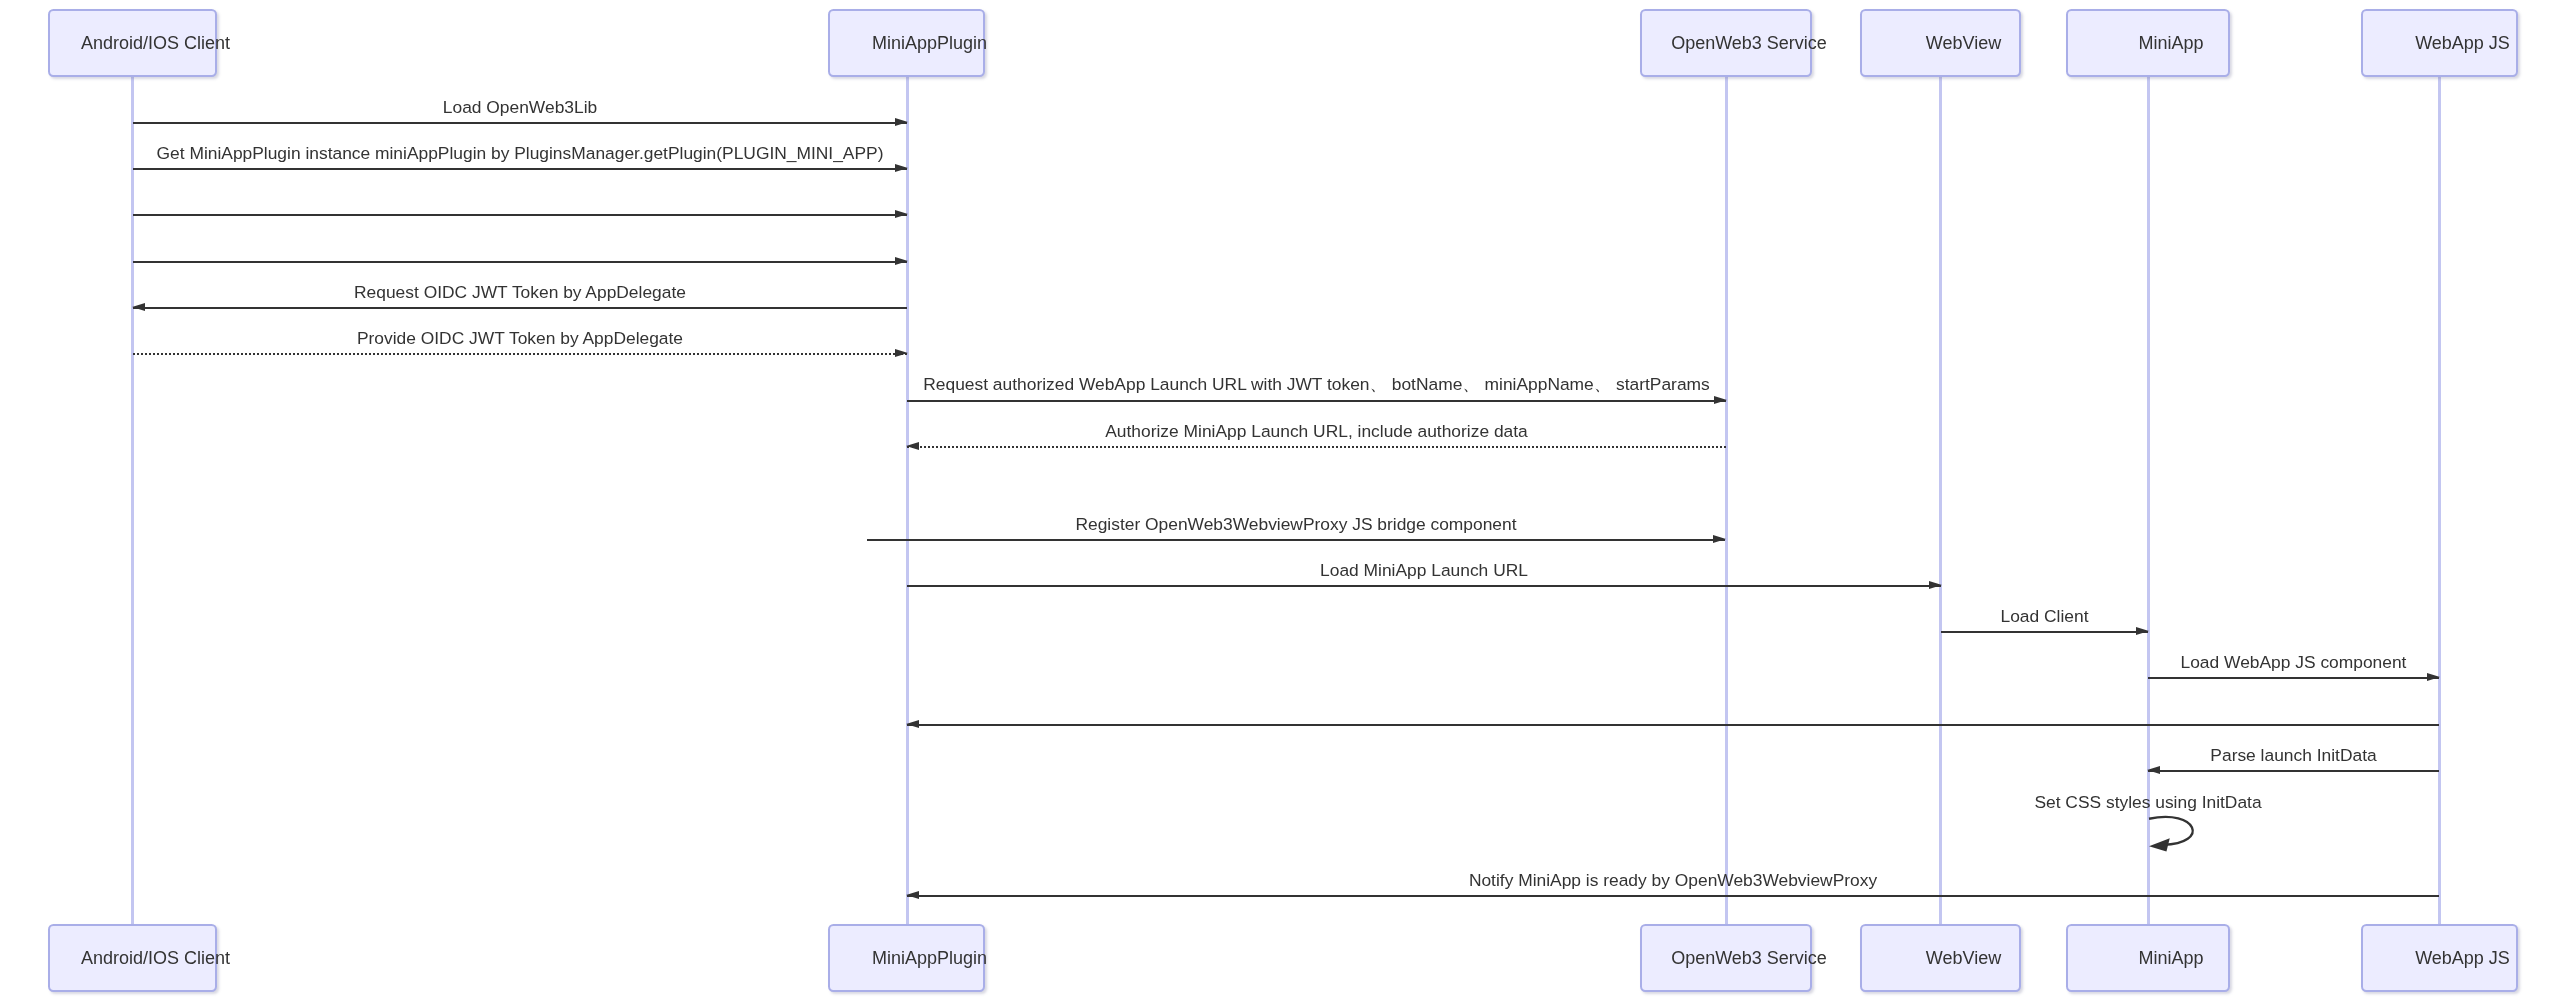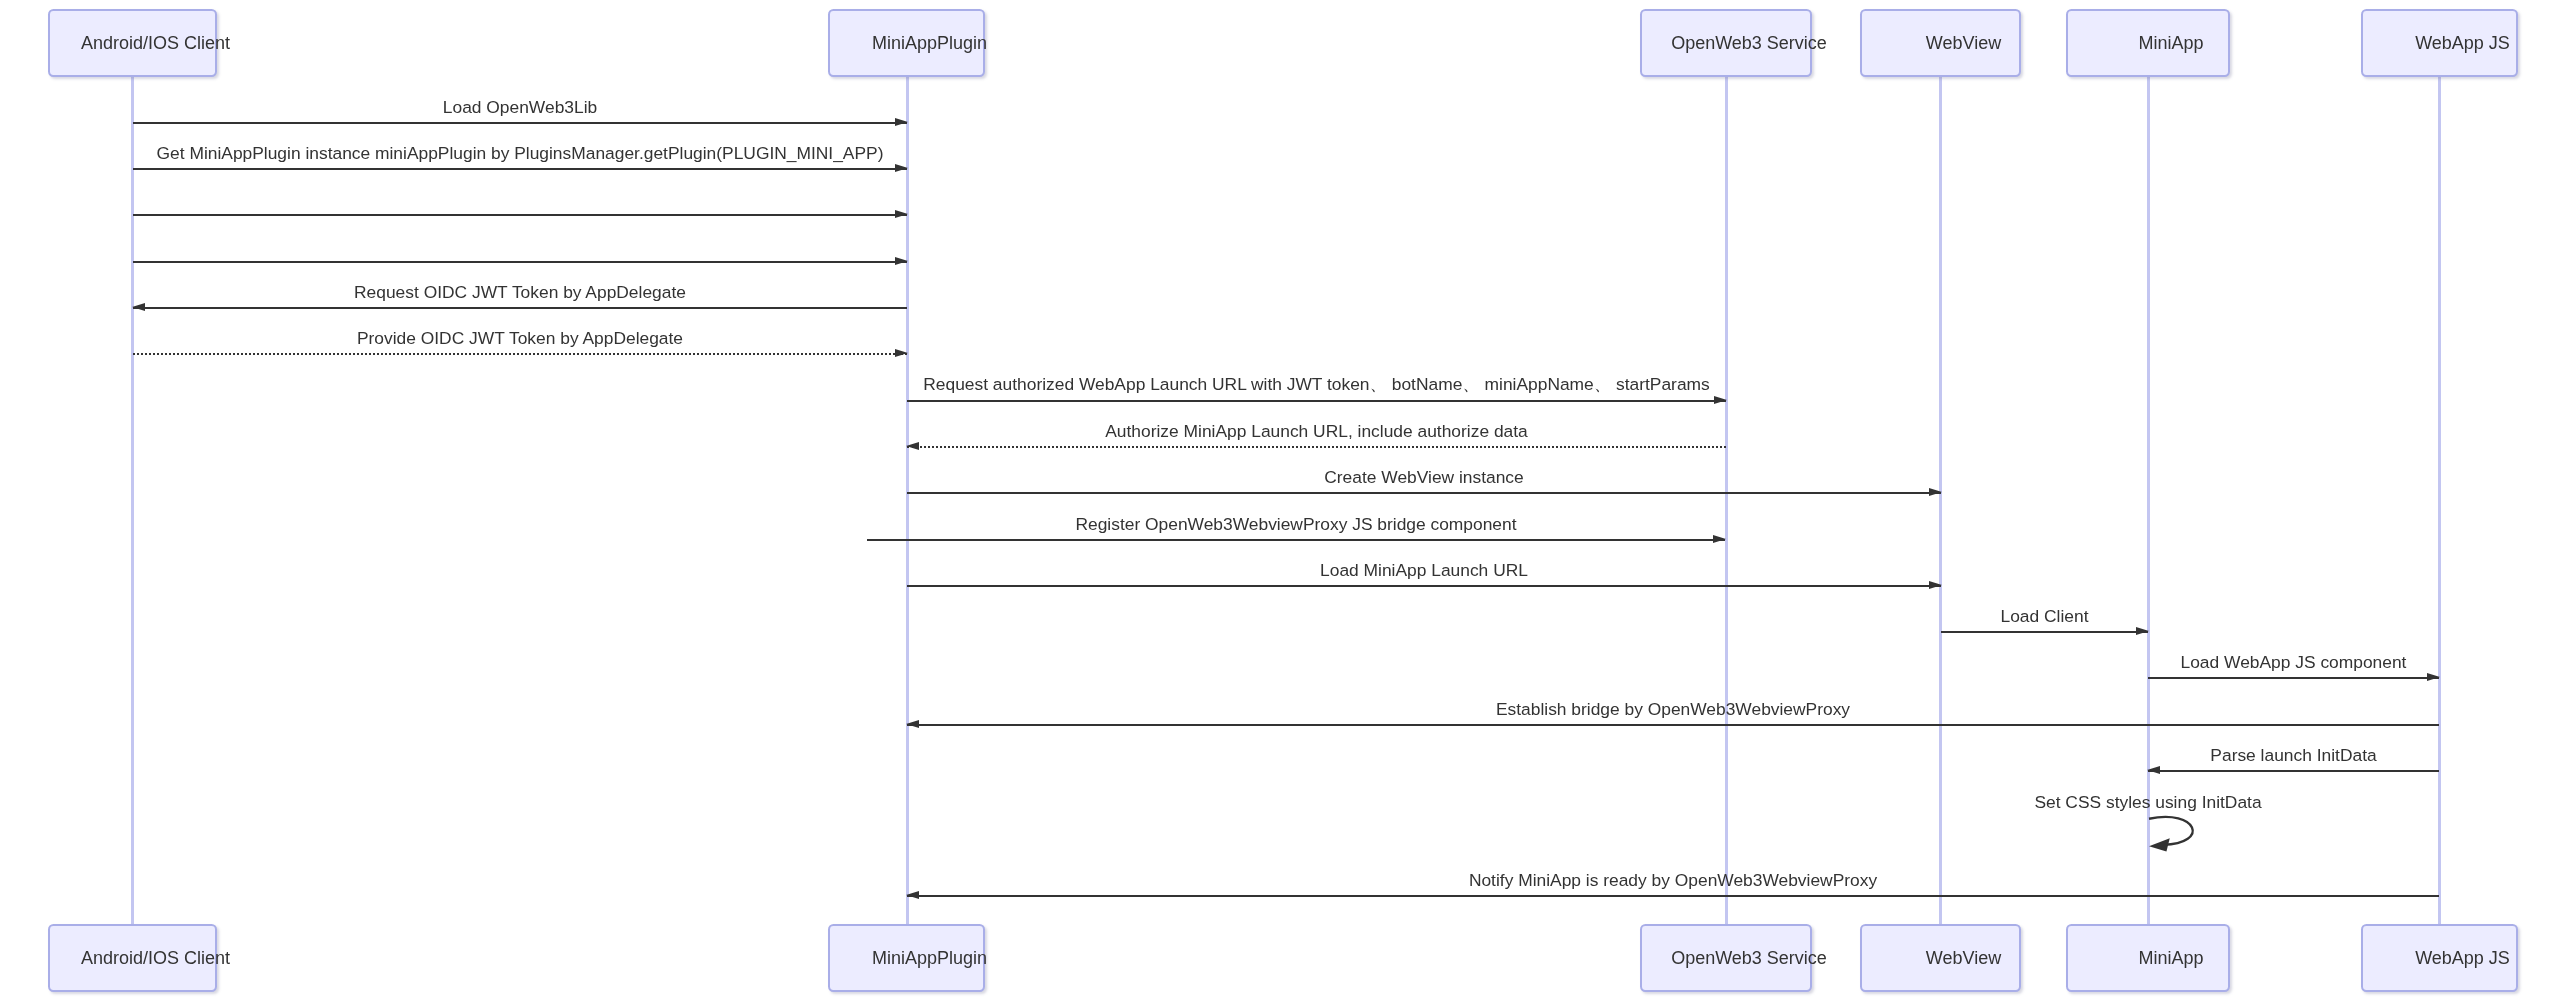--- a/index.html
+++ b/index.html
@@ -131,24 +131,20 @@
   <div class="msg" style="left:907px;top:372px;width:819px">
     <div class="msg-label">Request authorized WebApp Launch URL with JWT token、 botName、 miniAppName、 startParams</div>
     <div class="msg-line ltr"></div>
   </div>
 
   <div class="msg" style="left:907px;top:418px;width:819px">
     <div class="msg-label">Authorize MiniApp Launch URL, include authorize data</div>
     <div class="msg-line dotted rtl"></div>
   </div>
 
-  <div class="msg" style="left:907px;top:464px;width:1034px">
-    <div class="msg-label">Create WebView instance</div>
-    <div class="msg-line ltr"></div>
-  </div>
 
   <div class="msg" style="left:867px;top:511px;width:858px">
     <div class="msg-label">Register OpenWeb3WebviewProxy JS bridge component</div>
     <div class="msg-line ltr"></div>
   </div>
 
   <div class="msg" style="left:907px;top:557px;width:1034px">
     <div class="msg-label">Load MiniApp Launch URL</div>
     <div class="msg-line ltr"></div>
   </div>
@@ -157,21 +153,20 @@
     <div class="msg-label">Load Client</div>
     <div class="msg-line ltr"></div>
   </div>
 
   <div class="msg" style="left:2148px;top:649px;width:291px">
     <div class="msg-label">Load WebApp JS component</div>
     <div class="msg-line ltr"></div>
   </div>
 
   <div class="msg" style="left:907px;top:696px;width:1532px">
-    <div class="msg-label">Establish bridge by OpenWeb3WebviewProxy</div>
     <div class="msg-line rtl"></div>
   </div>
 
   <div class="msg" style="left:2148px;top:742px;width:291px">
     <div class="msg-label">Parse launch InitData</div>
     <div class="msg-line rtl"></div>
   </div>
 
   <div class="msg" style="left:1947px;top:789px;width:402px;height:27px">
     <div class="msg-label" style="bottom:2.7px">Set CSS styles using InitData</div>

